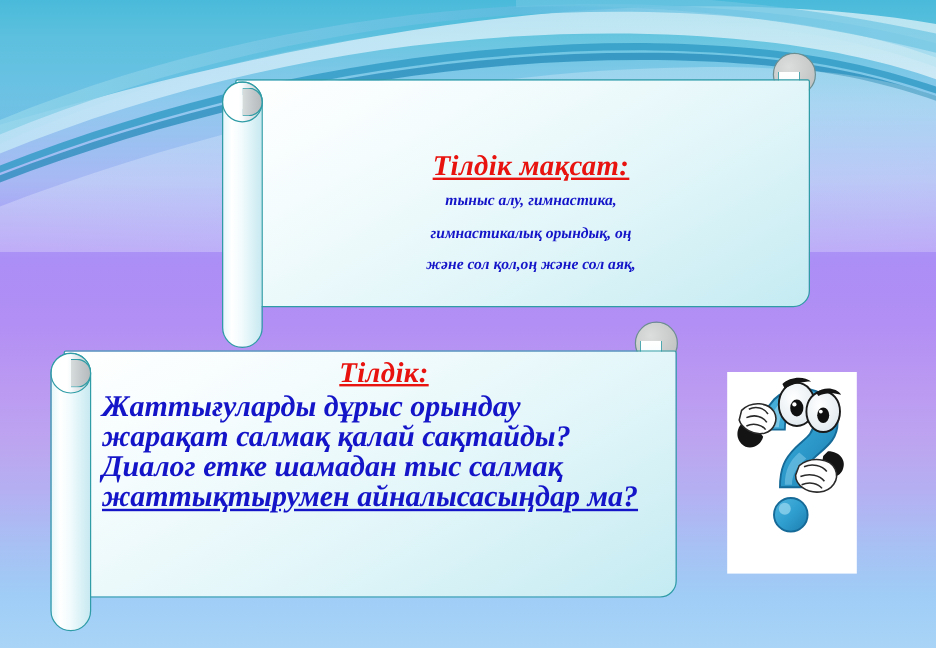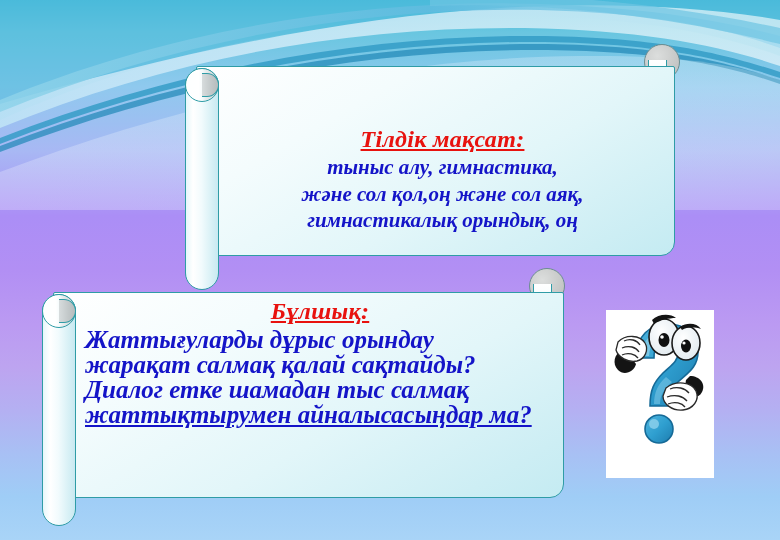--- a/index.html
+++ b/index.html
@@ -80,21 +80,21 @@
 
   
   #panel-objective{left:196px;top:66px;width:479px;height:190px;}
   #panel-objective .roll-left{left:-11px;top:2px;height:222px;}
   #panel-objective .roll-left-cap{left:-11px;top:2px;}
   #panel-objective .roll-left-inner{left:6px;top:7px;}
   #panel-objective .roll-right-knob{left:448px;top:-22px;}
   #panel-objective .roll-right-tab{left:452px;top:-6px;height:20px;}
   #panel-objective .content{left:24px;top:14px;width:445px;margin-top:44px;}
   #panel-objective .title{font-size:24px;line-height:30px;}
-  #panel-objective .body-text{font-size:21px;line-height:26.5px;text-align:center;}
+  #panel-objective .body-text{font-size:13px;line-height:26.5px;text-align:center;}
 
   
   #panel-dialog{left:53px;top:292px;width:511px;height:206px;}
   #panel-dialog .roll-left{left:-11px;top:2px;height:232px;}
   #panel-dialog .roll-left-cap{left:-11px;top:2px;}
   #panel-dialog .roll-left-inner{left:6px;top:7px;}
   #panel-dialog .roll-right-knob{left:476px;top:-24px;}
   #panel-dialog .roll-right-tab{left:480px;top:-8px;height:20px;}
   #panel-dialog .content{left:32px;top:3px;width:470px;}
   #panel-dialog .title{font-size:24px;line-height:32px;}
@@ -144,36 +144,36 @@
     <div class="roll-right-tab"></div>
     <div class="sheet"></div>
     <div class="roll-left"></div>
     <div class="roll-left-cap"></div>
     <div class="roll-left-inner"></div>
 
     <div class="content">
       <div class="title">Тілдік мақсат:</div>
       <div class="body-text">
         <div>тыныс алу, гимнастика,</div>
+        <div>гимнастикалық орындық, оң</div>
         <div>және сол қол,оң және сол аяқ,</div>
-        <div>гимнастикалық орындық, оң</div>
       </div>
     </div>
   </div>
 
   <div class="scroll" id="panel-dialog">
     <div class="roll-right-knob"></div>
     <div class="roll-right-tab"></div>
     <div class="sheet"></div>
     <div class="roll-left"></div>
     <div class="roll-left-cap"></div>
     <div class="roll-left-inner"></div>
 
     <div class="content">
-      <div class="title">Бұлшық:</div>
+      <div class="title">Тілдік:</div>
       <div class="body-text">
         <div>Жаттығуларды дұрыс орындау</div>
         <div>жарақат салмақ қалай сақтайды?</div>
         <div>Диалог етке шамадан тыс салмақ</div>
         <div class="last">жаттықтырумен айналысасыңдар ма?</div>
       </div>
     </div>
   </div>
 
   <div id="qmark-image">

